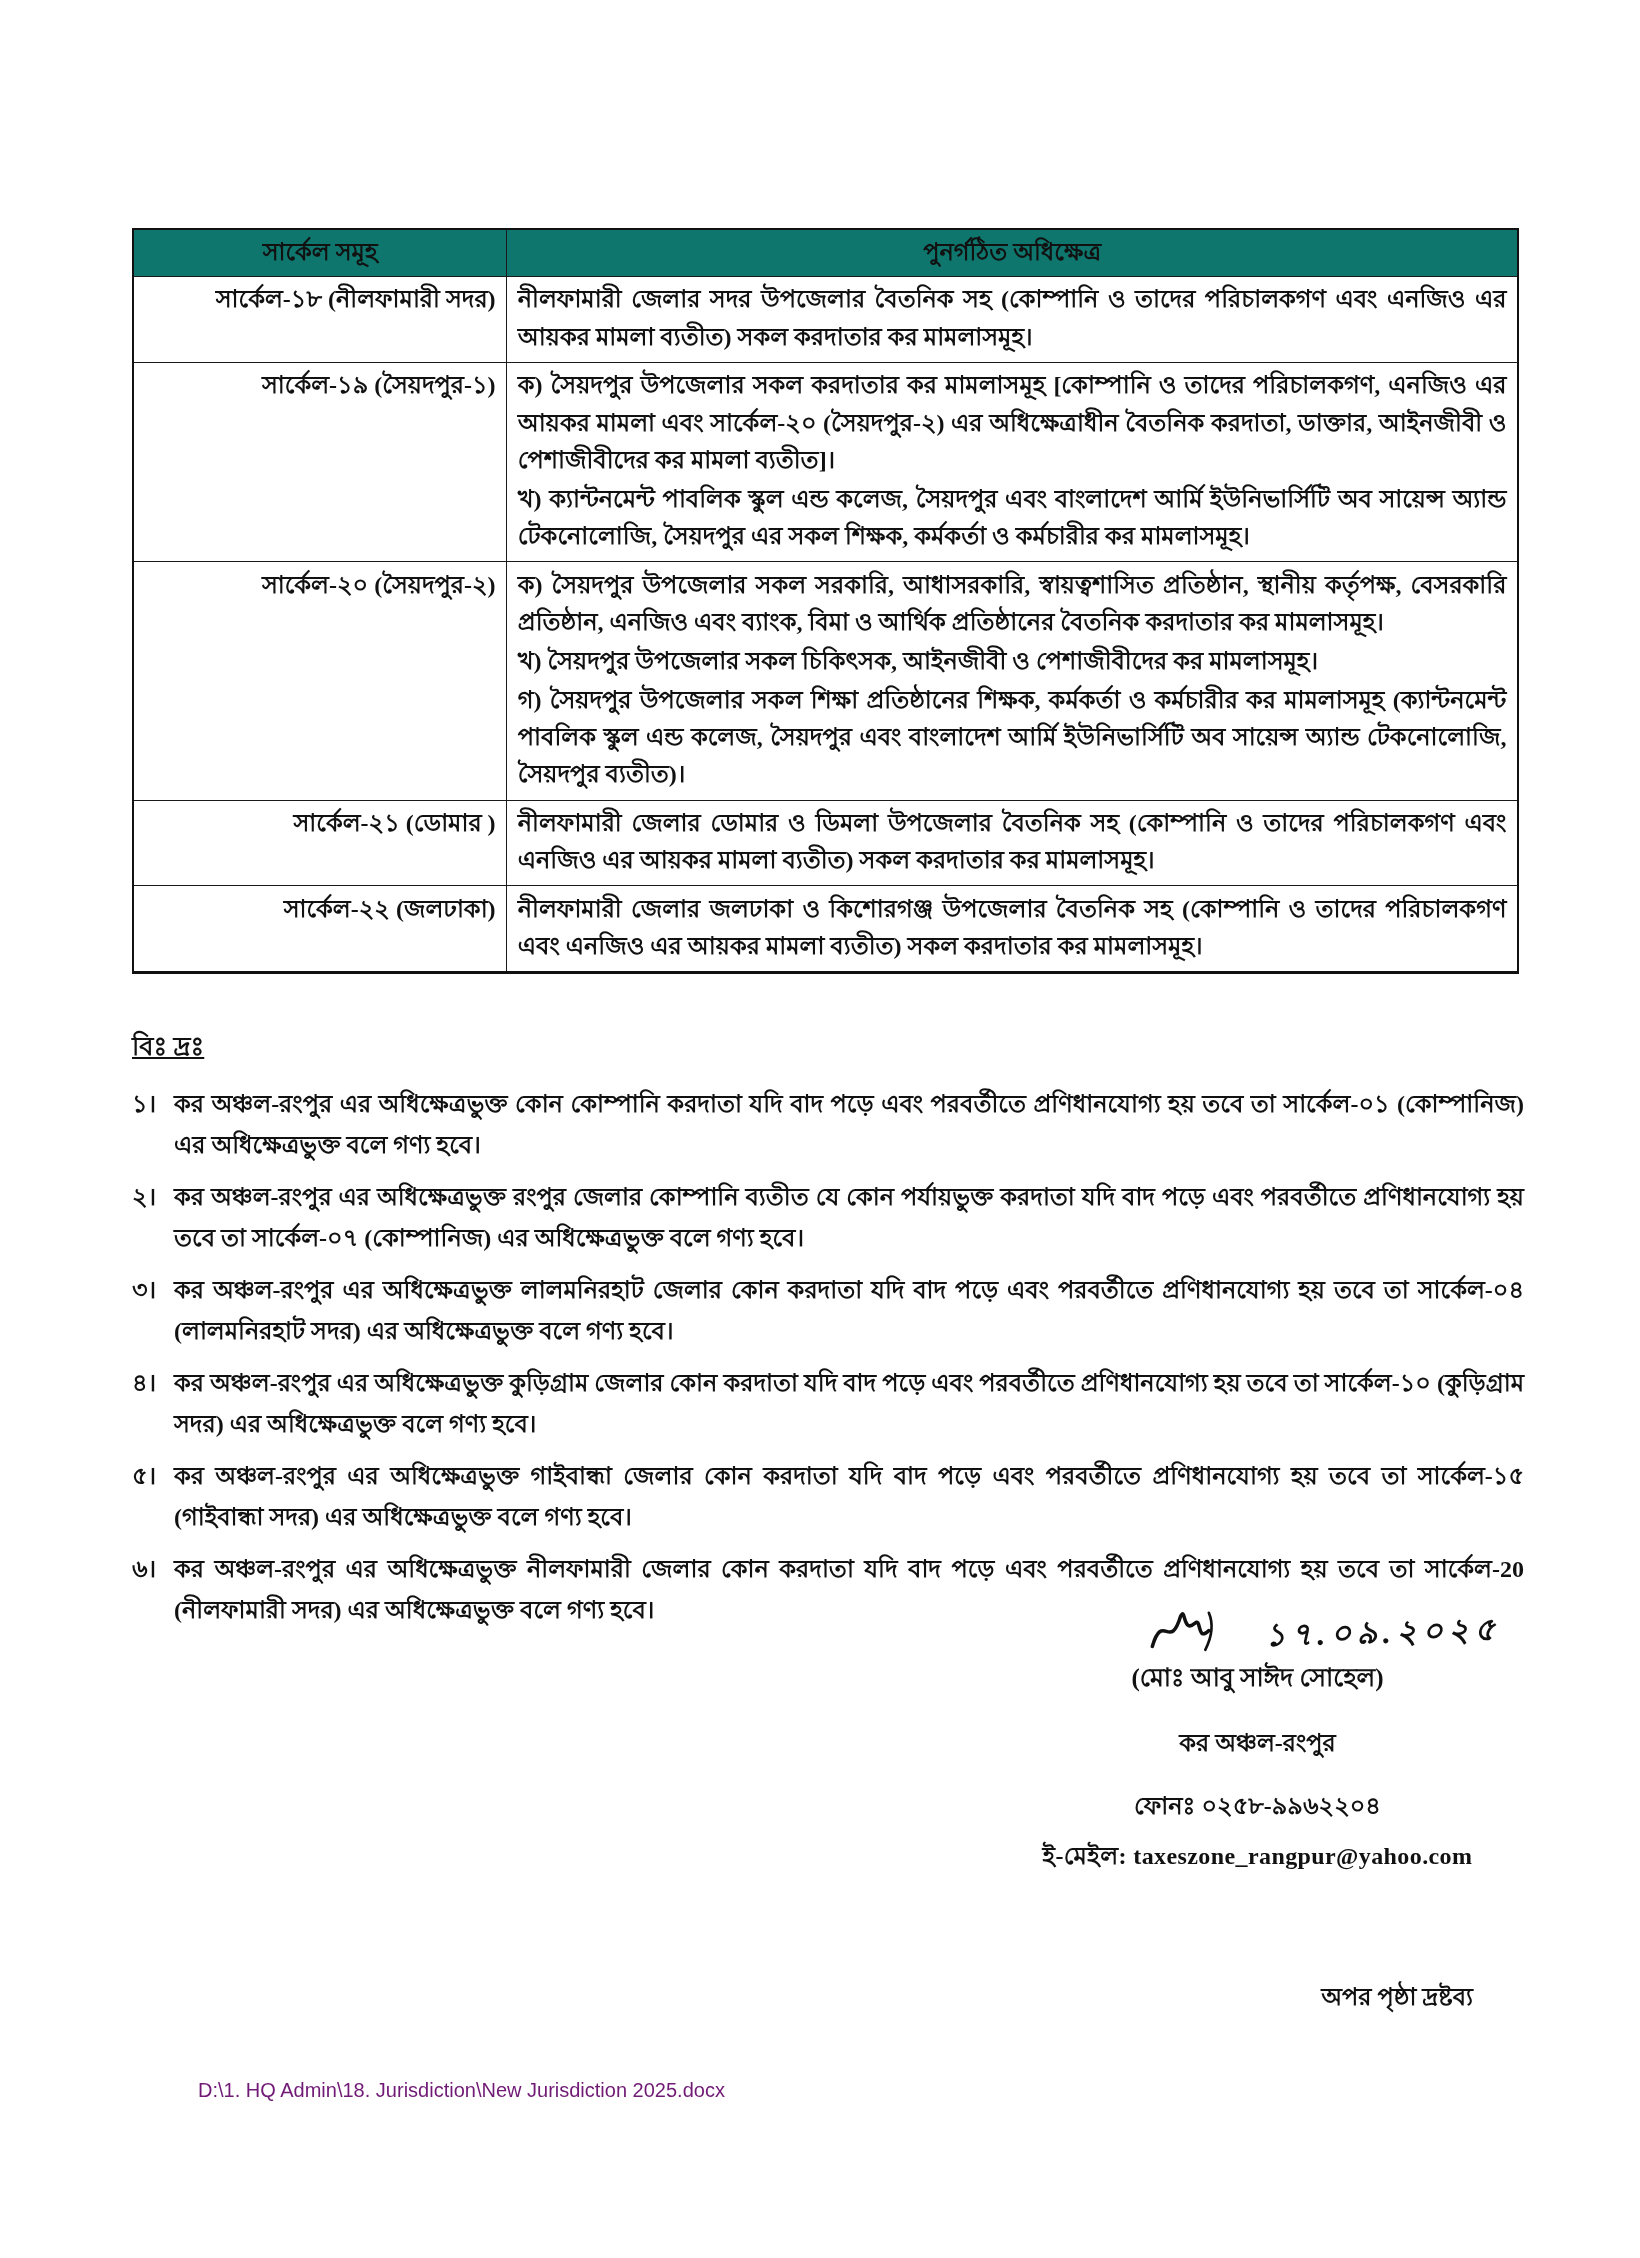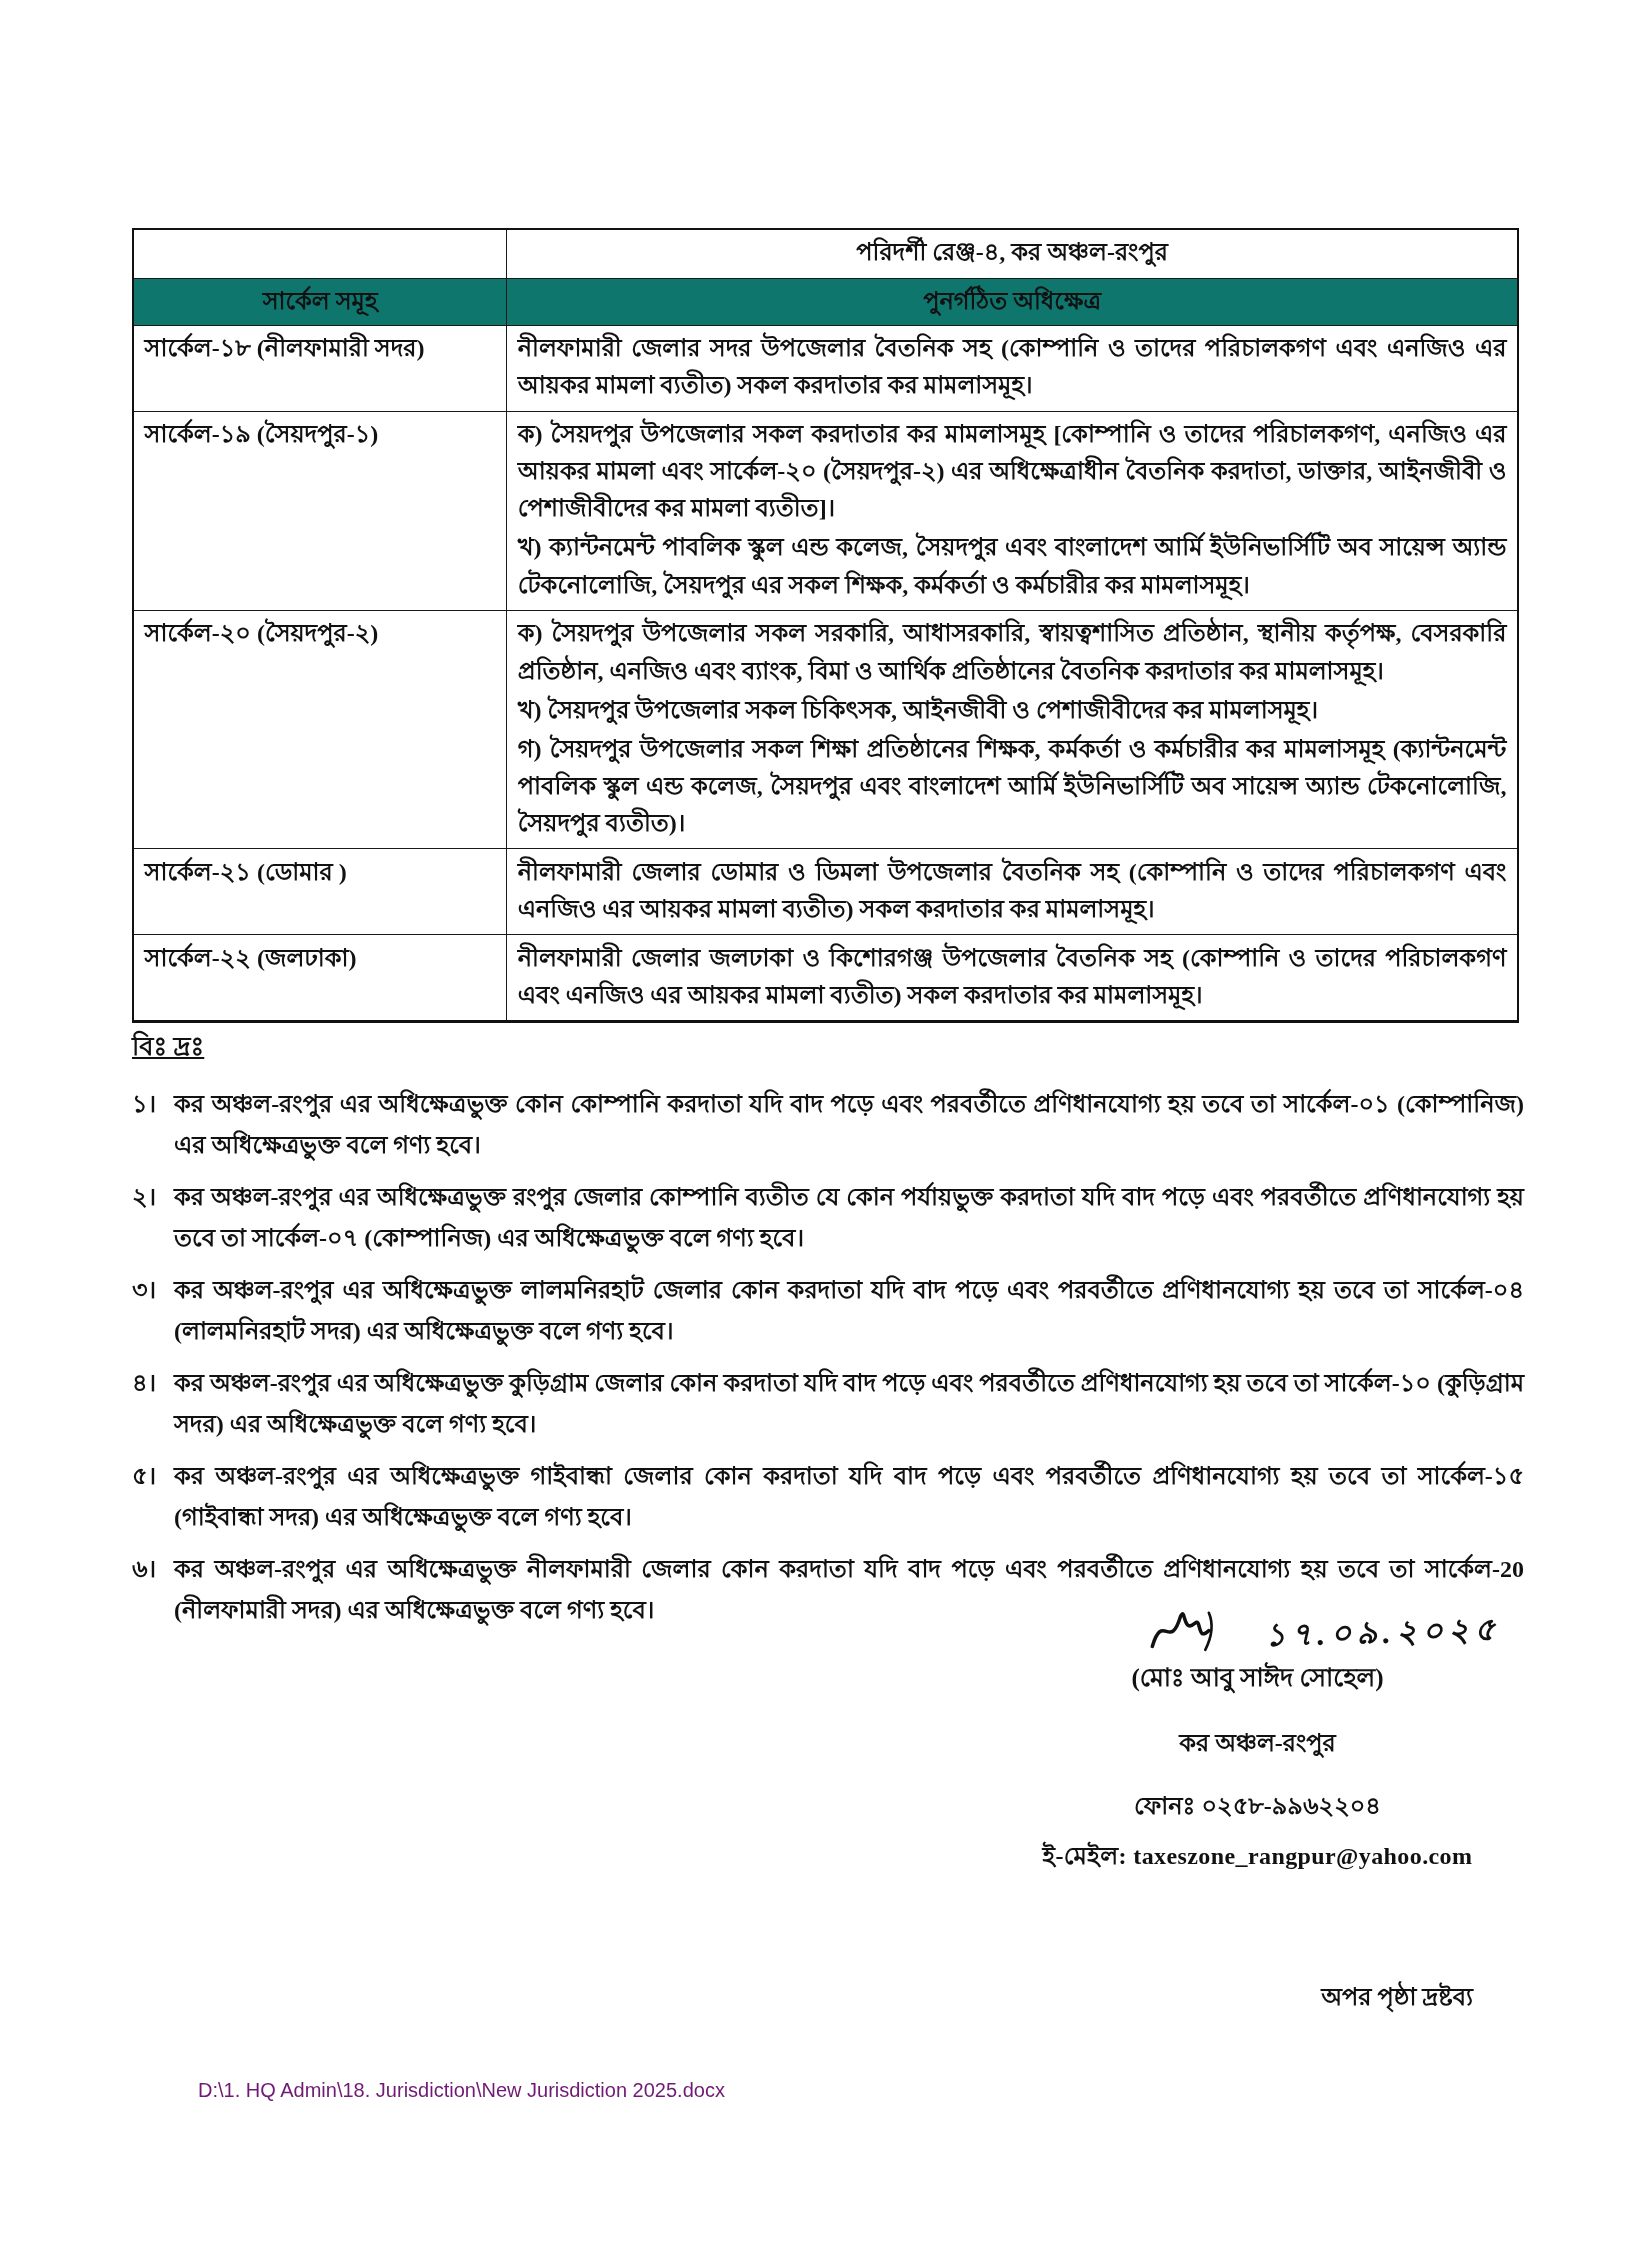--- a/index.html
+++ b/index.html
@@ -46,20 +46,21 @@
     height:37px;
     vertical-align:middle;
     padding:1.8px 7px;
     border-bottom:2.6px solid #111;
   }
   td.circle-cell{
     font-weight:700;
     font-size:23px;
     white-space:nowrap;
     overflow:hidden;
+    text-align:right;
   }
   td.jur-cell{
     font-weight:600;
     text-align:justify;
     margin-top:48px;
   }
   td.jur-cell .jur-line{margin:0 0 1.8px 0;}
   tbody tr:last-child td{border-bottom:3.5px solid #111;}
 
   
@@ -142,24 +143,20 @@
     color:#701a75;
   }
 </style>
 </head>
 <body>
 
 <div class="page">
 
   <table class="jur-table">
     <thead>
-      <tr class="title-row">
-        <td class="col-circle"></td>
-        <td>পরিদর্শী রেঞ্জ-৪, কর অঞ্চল-রংপুর</td>
-      </tr>
       <tr class="header-row">
         <th class="col-circle">সার্কেল সমূহ</th>
         <th>পুনর্গঠিত অধিক্ষেত্র</th>
       </tr>
     </thead>
     <tbody>
         <tr>
           <td class="col-circle circle-cell">সার্কেল-১৮ (নীলফামারী সদর)</td>
           <td class="jur-cell">
             <div class="jur-line">নীলফামারী জেলার সদর উপজেলার বৈতনিক সহ (কোম্পানি ও তাদের পরিচালকগণ এবং এনজিও এর আয়কর মামলা ব্যতীত) সকল করদাতার কর মামলাসমূহ।</div>

